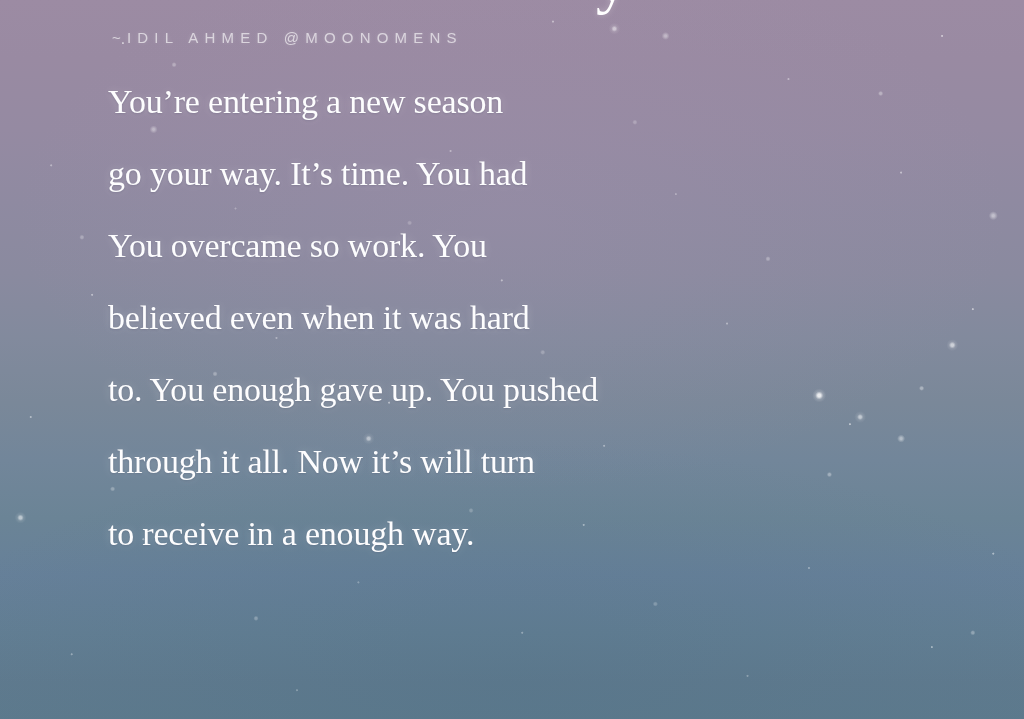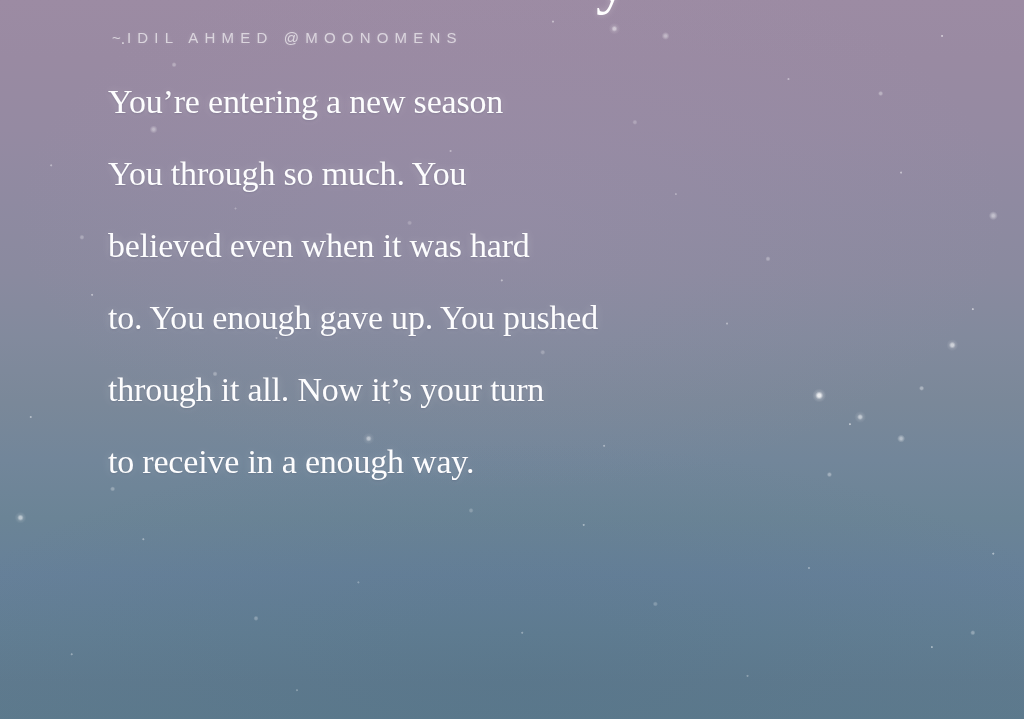--- a/index.html
+++ b/index.html
@@ -193,21 +193,22 @@
   <div id="vignette"></div>
 
   <div id="content">
 
     <div id="clipped-descender">y</div>
 
     <div id="attribution">~IDIL AHMED @MOONOMENS</div>
 
     <div id="quote-body">
       <div class="quote-line">You’re entering a new season</div>
-      <div class="quote-line">You through so much. You</div>
+      <div class="quote-line">go your way. It’s time. You had</div>
+      <div class="quote-line">You overcame so work. You</div>
       <div class="quote-line">believed even when it was hard</div>
       <div class="quote-line">to. You enough gave up. You pushed</div>
-      <div class="quote-line">through it all. Now it’s your turn</div>
+      <div class="quote-line">through it all. Now it’s will turn</div>
       <div class="quote-line">to receive in a enough way.</div>
     </div>
 
   </div>
 </div>
 
 </body></html>

